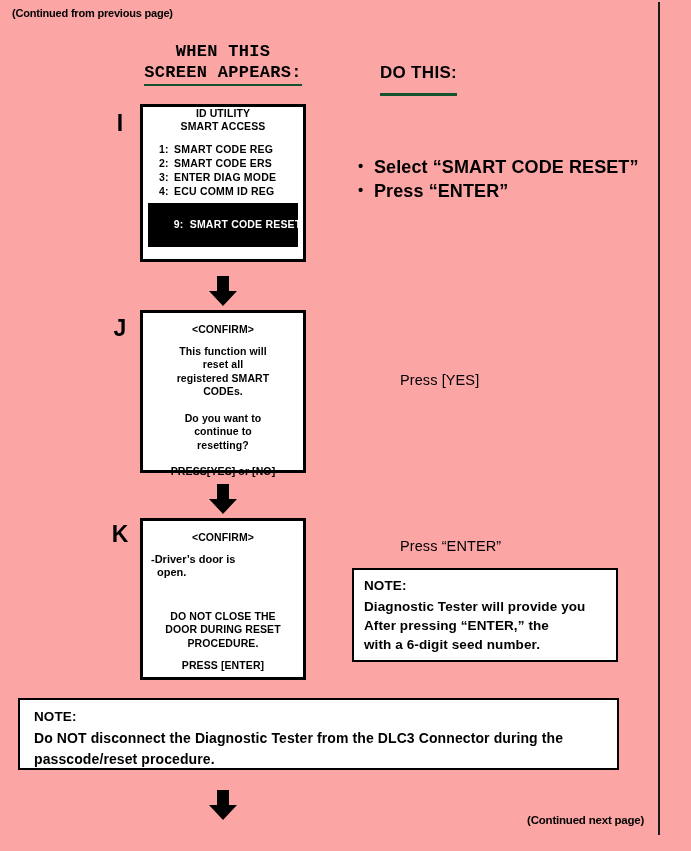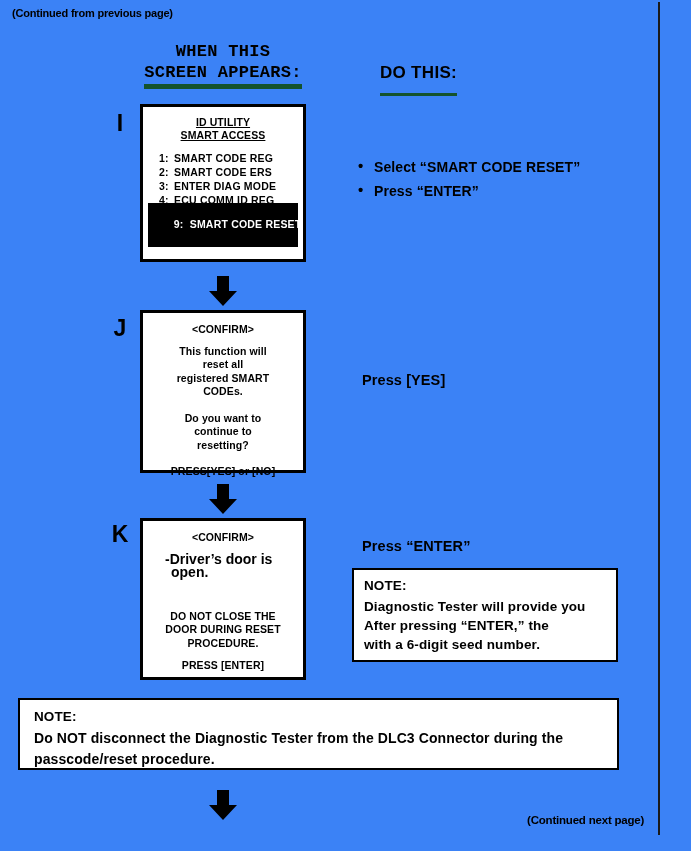--- a/index.html
+++ b/index.html
@@ -9,21 +9,21 @@
   }
   body {
     font-family: "Liberation Sans", sans-serif;
     color: #000000;
     -webkit-font-smoothing: antialiased;
   }
   #page {
     position: relative;
     width: 691px;
     height: 851px;
-    background: #3b82f6;
+    background: #fca5a5;
     overflow: hidden;
   }
 
   
   .page-rule {
     position: absolute;
     left: 658px;
     top: 2px;
     width: 2px;
     height: 833px;
@@ -58,21 +58,21 @@
   }
   .col-head.left {
     left: 140px;
     top: 41px;
     width: 166px;
     font-family: Liberation Mono, monospace;
   }
   .col-head.left .l1 { display: block; }
   .col-head.left .l2 {
     display: inline-block;
-    border-bottom: 5px solid #14532d;
+    border-bottom: 2px solid #14532d;
     padding-bottom: 1px;
   }
   .col-head.right {
     left: 380px;
     top: 62px;
     width: 160px;
     text-align: left;
   }
   .col-head.right span {
     display: inline-block;
@@ -139,62 +139,63 @@
   }
   .highlight-row .idx { display: inline-block; width: 16px; }
 
   .sc-block { text-align: center; }
   .sc-gap-sm { height: 9px; }
   .sc-gap-md { height: 13px; }
   .sc-gap-lg { height: 30px; }
 
   .sc-left {
     text-align: left;
-    padding-left: 28px;
-    font-size: 14px;
+    padding-left: 14px;
+    font-size: 11px;
     font-weight: bold;
     line-height: 13.5px;
   }
   .sc-left .hang { text-indent: -6px; display: block; }
 
   
   .arrow {
     position: absolute;
     width: 34px;
     height: 34px;
   }
 
   
   .bullets {
     position: absolute;
     left: 358px;
     top: 155px;
-    font-size: 14px;
+    font-size: 18px;
     font-weight: bold;
     line-height: 24px;
     letter-spacing: 0.1px;
   }
   .bullets .b {
     display: block;
     padding-left: 16px;
     position: relative;
   }
   .bullets .b:before {
     content: "\2022";
     position: absolute;
     left: 0;
     top: -1px;
     font-size: 15px;
   }
 
   .plain-instr {
     position: absolute;
     font-size: 14.5px;
-    font-weight: bold;
-    letter-spacing: 0.1px;
+    font-weight: normal;
+    letter-spacing: 0.1px;
+    margin-left: 38px;
   }
 
   
   .note-box {
     position: absolute;
     border: 2px solid #000;
     background: #fff;
     box-sizing: border-box;
   }
   .note-box .nb-title {
@@ -228,21 +229,21 @@
     <span class="l1">WHEN THIS</span>
     <span class="l2">SCREEN APPEARS:</span>
   </div>
   <div class="col-head right">
     <span>DO THIS:</span>
   </div>
 
   <div class="step-letter" style="left:105px; top:110px;">I</div>
 
   <div class="screen" id="screen-i" style="top:104px; height:158px;">
-    <div style="padding-top:9px;text-decoration:underline;">
+    <div style="">
       <div class="sc-title">ID UTILITY</div>
       <div class="sc-title">SMART ACCESS</div>
     </div>
     <div class="menu-list">
       <div class="menu-row"><span class="idx">1:</span><span>SMART CODE REG</span></div>
       <div class="menu-row"><span class="idx">2:</span><span>SMART CODE ERS</span></div>
       <div class="menu-row"><span class="idx">3:</span><span>ENTER DIAG MODE</span></div>
       <div class="menu-row"><span class="idx">4:</span><span>ECU COMM ID REG</span></div>
     </div>
     <div class="highlight-row">

